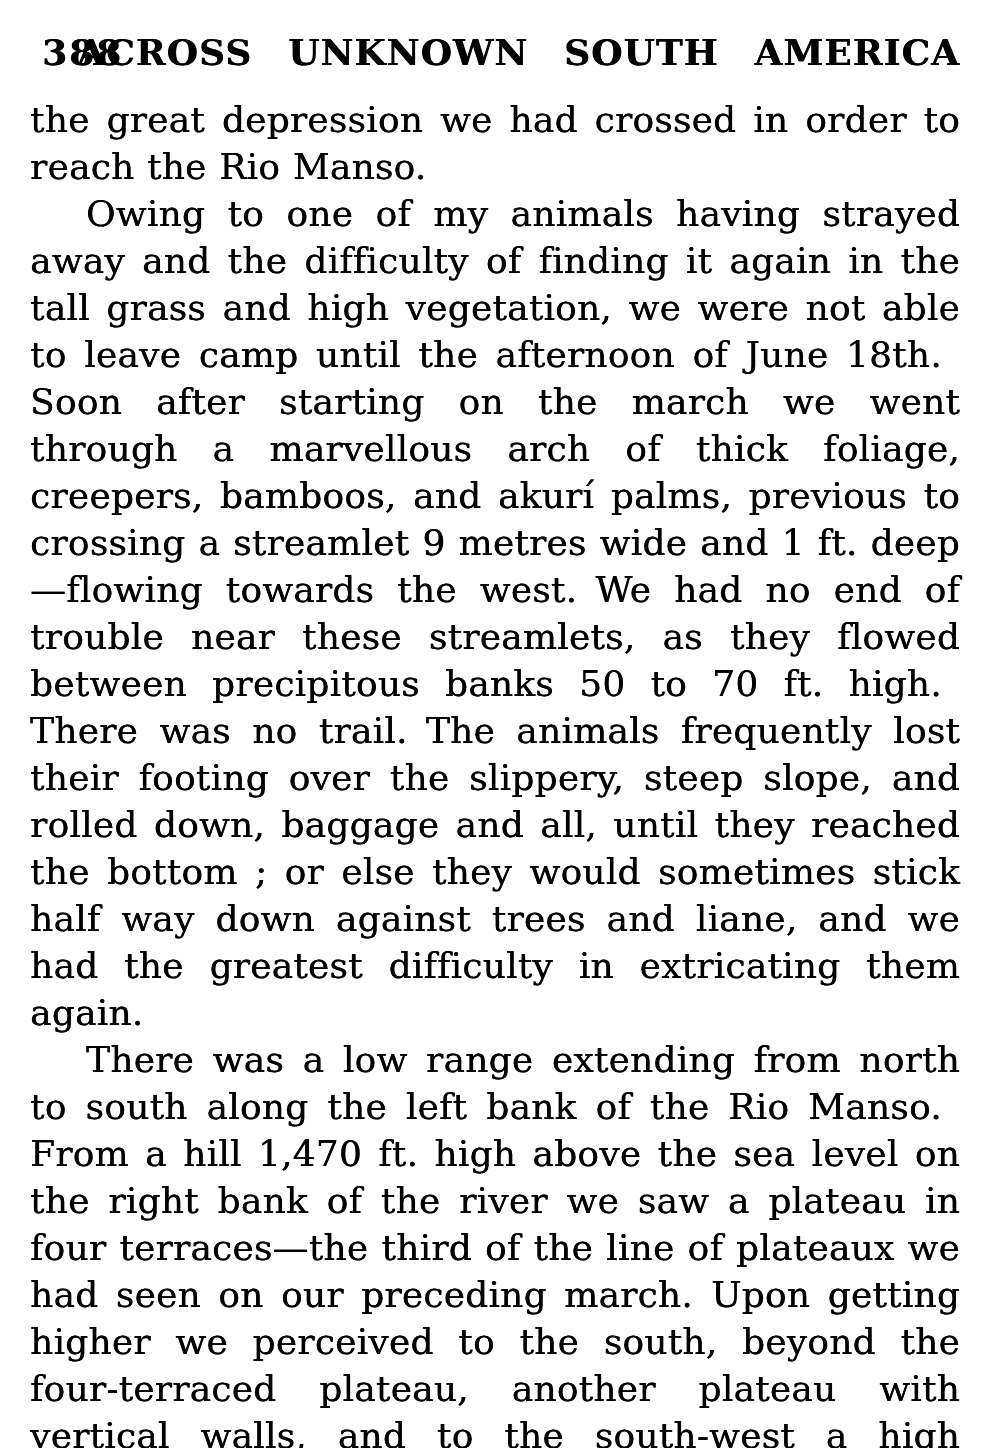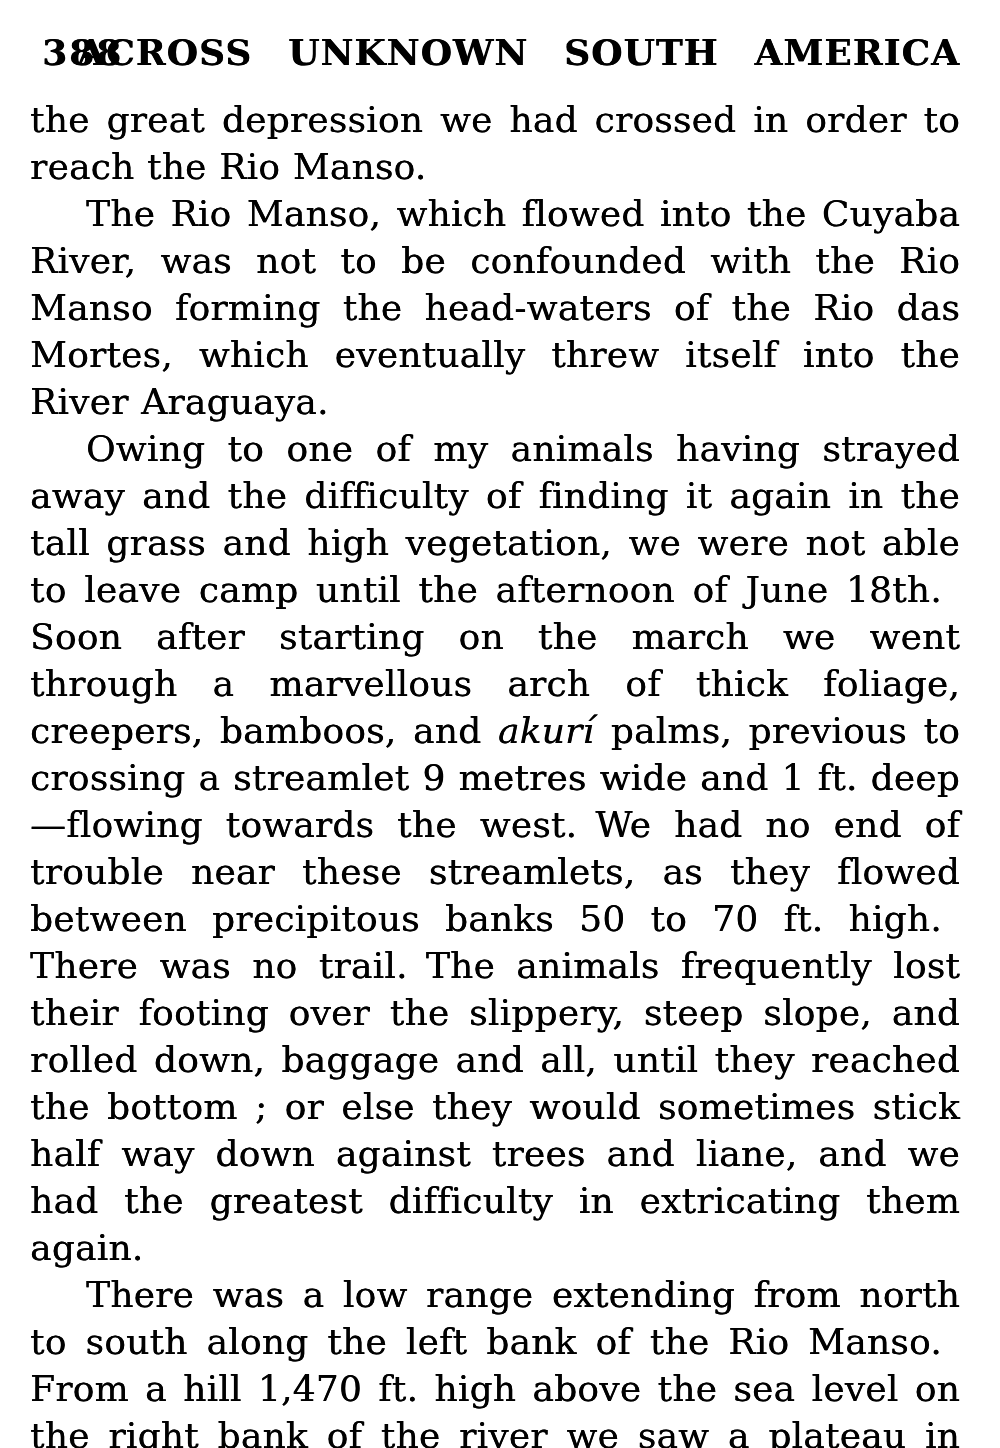--- a/index.html
+++ b/index.html
@@ -52,30 +52,28 @@
     text-shadow: 0.35px 0 0 currentColor;
   }
   .para {
     margin: 0;
     padding: 0;
   }
   .para.indent {
     text-indent: 56px;
   }
   .italic {
-    font-style: italic;
   }
 </style>
 </head>
 <body>
 
 <div class="page">
   <header class="running-head">
     <span class="page-num">388</span>
     <span class="head-title">ACROSS UNKNOWN SOUTH AMERICA</span>
   </header>
   <main class="body-text">
       <p class="para"><span>the great depression we had crossed in order to reach the Rio Manso.</span></p>
-      <p class="para indent"><span>The Rio Manso, which flowed into the Cuyaba River, was not to be confounded with the Rio Manso forming the head-waters of the Rio das Mortes, which eventually threw itself into the River Araguaya.</span></p>
       <p class="para indent"><span>Owing to one of my animals having strayed away and the difficulty of finding it again in the tall grass and high vegetation, we were not able to leave camp until the afternoon of June 18th. Soon after starting on the march we went through a marvellous arch of thick foliage, creepers, bamboos, and </span><span class="italic">akurí</span><span> palms, previous to crossing a streamlet 9 metres wide and 1 ft. deep—flowing towards the west. We had no end of trouble near these streamlets, as they flowed between precipitous banks 50 to 70 ft. high. There was no trail. The animals frequently lost their footing over the slippery, steep slope, and rolled down, baggage and all, until they reached the bottom ; or else they would sometimes stick half way down against trees and liane, and we had the greatest difficulty in extricating them again.</span></p>
       <p class="para indent"><span>There was a low range extending from north to south along the left bank of the Rio Manso. From a hill 1,470 ft. high above the sea level on the right bank of the river we saw a plateau in four terraces—the third of the line of plateaux we had seen on our preceding march. Upon getting higher we perceived to the south, beyond the four-terraced plateau, another plateau with vertical walls, and to the south-west a high double-humped dome—resembling Mount Vesuvius in Italy. Evidently one more of the innumerable extinct volcanoes</span></p>
     </main>
 </div>
 
 </body></html>

